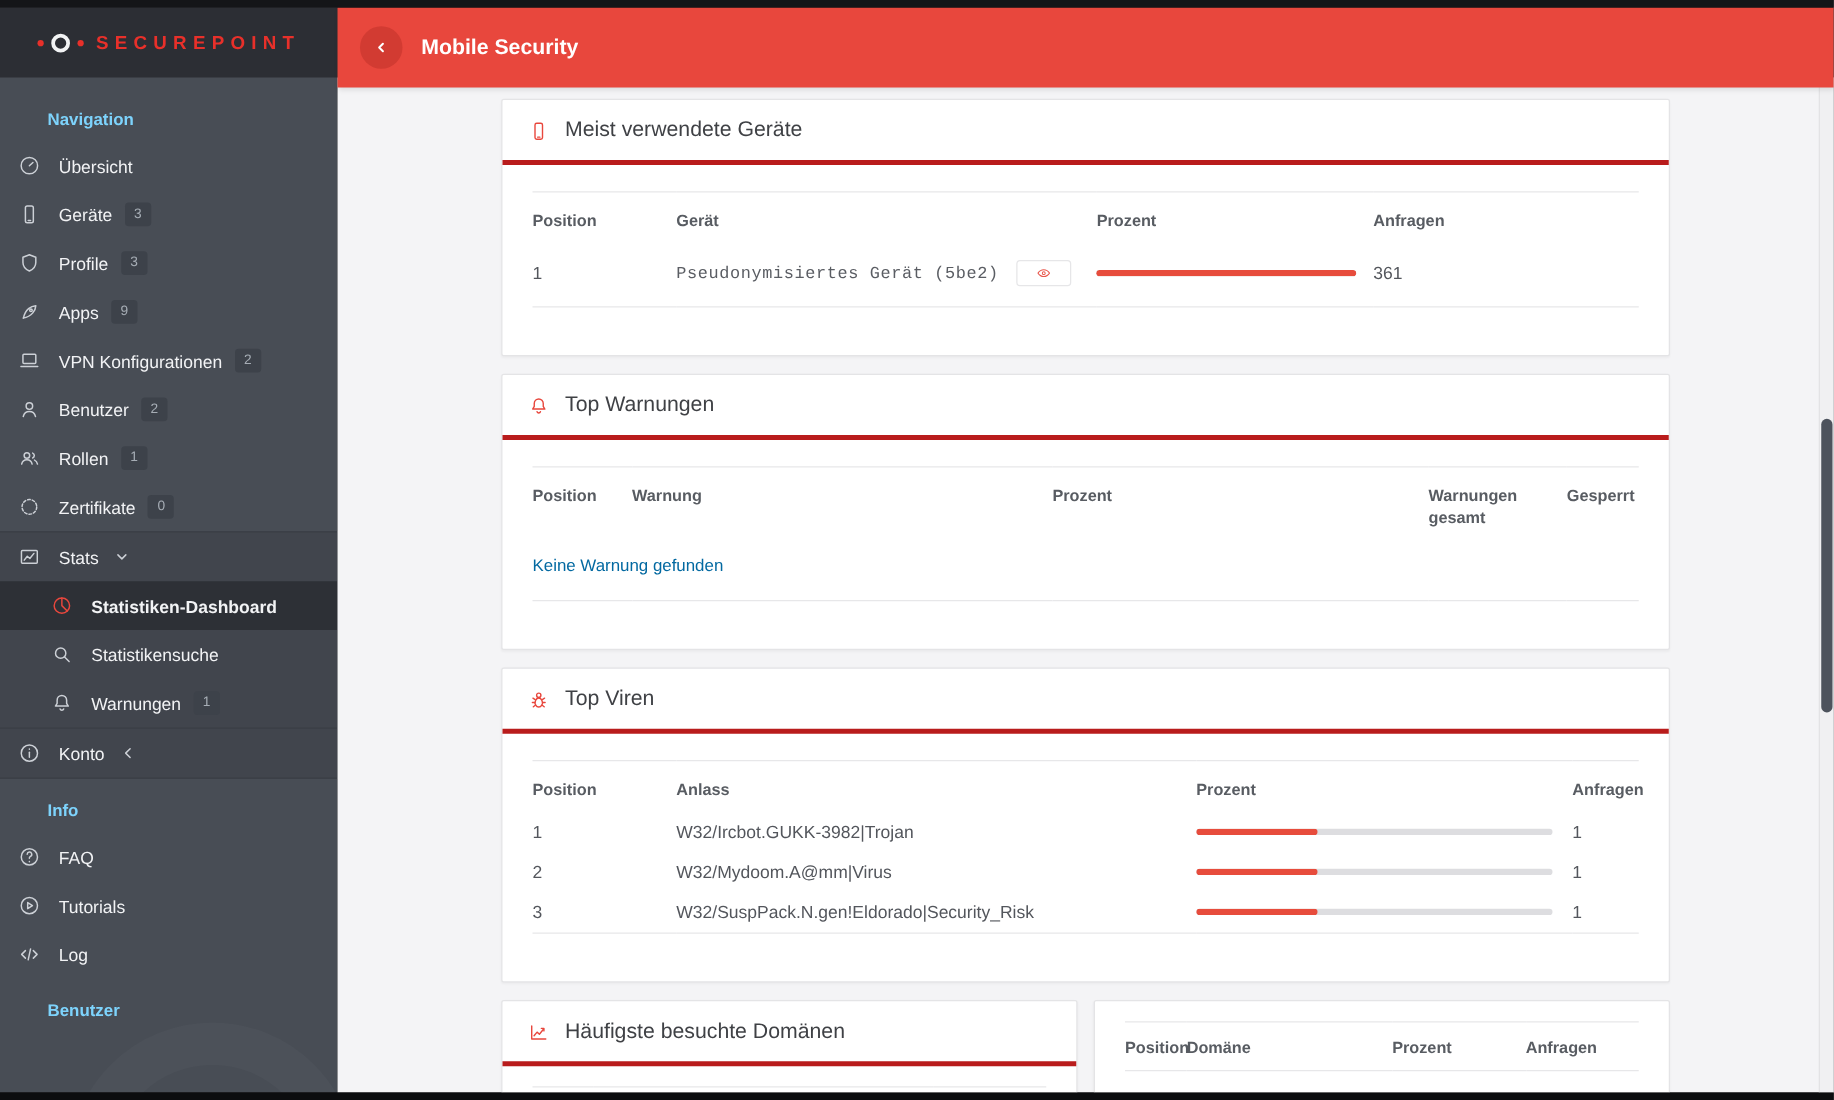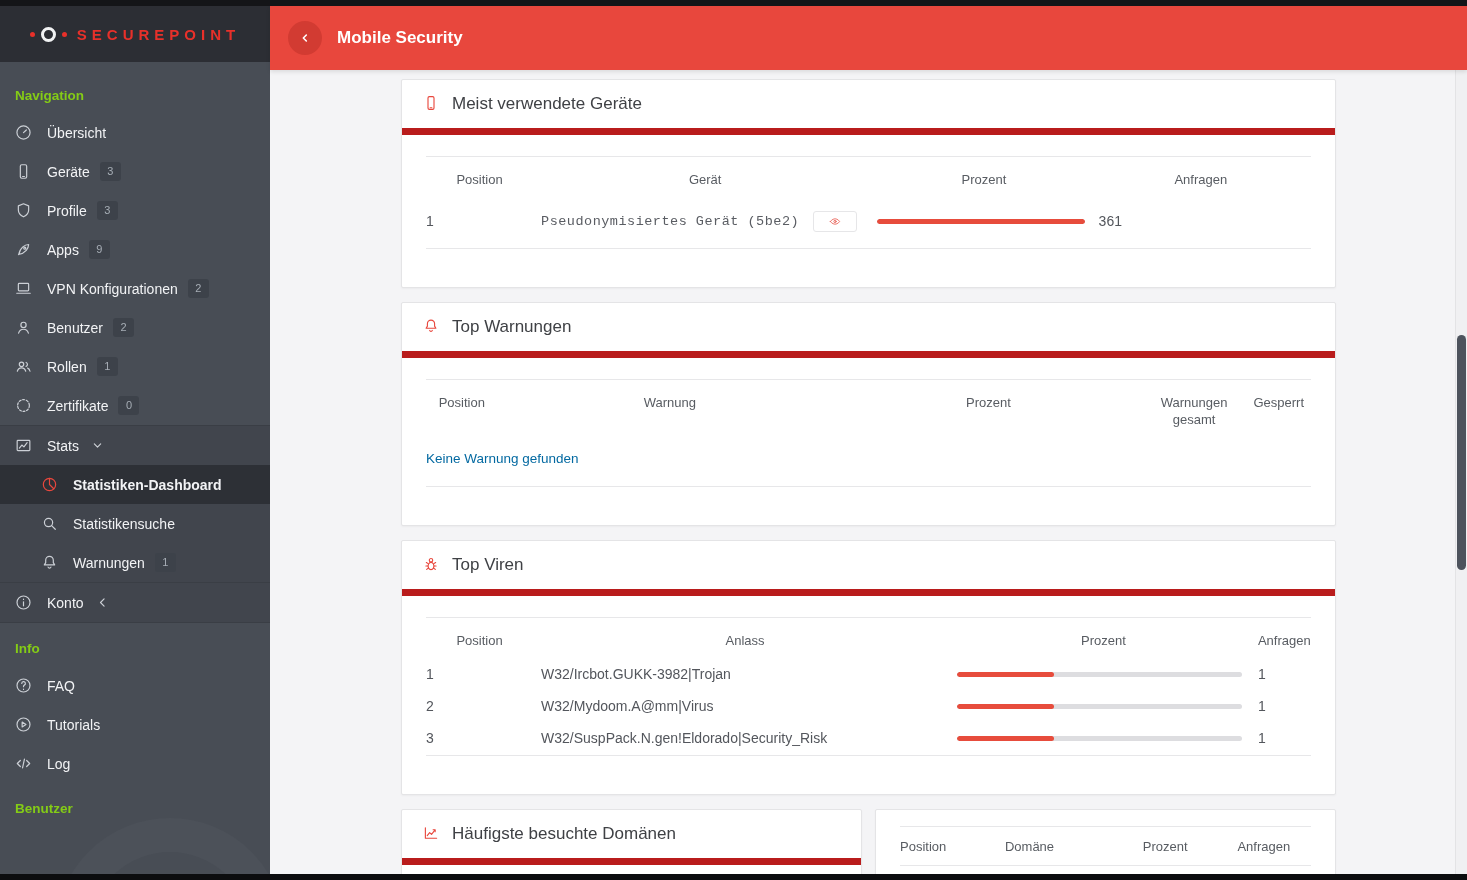--- a/index.html
+++ b/index.html
@@ -12,21 +12,21 @@
 
   
   .sidebar { position:absolute; left:0; top:6px; width:270px; height:868px; background:#484d55; overflow:hidden; }
   .logo-bar { height:56px; background:#2c2e34; display:flex; align-items:center; justify-content:center; }
   .logo { display:flex; align-items:center; gap:6px; }
   .logo .dot { width:5px; height:5px; border-radius:50%; background:#e8302a; }
   .logo .ring { width:15px; height:15px; border-radius:50%; border:3.5px solid #f2f3f4; }
   .logo .brand { color:#e8302a; font-weight:bold; font-size:15px; letter-spacing:5px; margin-left:4px; }
 
   .nav { padding-top:8px; }
-  .nav-section-label { color:#84cc16; font-weight:bold; font-size:13.5px; padding:18px 31px 10px 15px; }
+  .nav-section-label { color:#7dd3fc; font-weight:bold; font-size:13.5px; padding:18px 31px 10px 15px;margin-left:23px; }
   .nav-item { display:flex; align-items:center; height:39px; padding:0 14px; color:#f2f3f5; font-size:14px; cursor:pointer; }
   .nav-item .ic { width:19px; height:19px; stroke:#ccd0d6; flex:0 0 19px; margin-right:14px; }
   .nav-item .lbl { line-height:1; }
   .nav-item.sub { padding-left:40px; }
   .nav-item.active { background:#2d3036; font-weight:bold; }
   .nav-item.active .ic { stroke:#e8473d; }
   .badge { margin-left:10px; background:#3d424a; color:#a6adb5; font-size:11px; line-height:1; padding:4px 7px; border-radius:3px; min-width:21px; text-align:center; }
   .chev { width:13px; height:13px; stroke:#b8bdc4; margin-left:9px; }
   .nav-group { background:#41454d; border-top:1px solid #3a3e45; border-bottom:1px solid #3a3e45; }
   .nav-group .hr { height:1px; background:#3a3e45; }
@@ -38,26 +38,26 @@
     display:flex; align-items:center; padding:0 18px; box-shadow:0 2px 4px rgba(0,0,0,0.10); z-index:10; }
   .back-btn { width:34px; height:34px; border-radius:50%; background:#d23b32; border:none; display:flex;
     align-items:center; justify-content:center; cursor:pointer; }
   .back-btn .ic { width:16px; height:16px; stroke:#ffffff; stroke-width:2.4; }
   .topbar-title { color:#ffffff; font-size:17px; font-weight:bold; margin-left:15px; }
 
   
   .content { position:absolute; left:270px; top:62px; width:1197px; height:812px; background:#f4f4f6; overflow:hidden; }
   .cards { width:935px; margin:17px auto 0 auto; }
   .card { background:#ffffff; border:1px solid #e4e4e6; border-radius:2px; box-shadow:0 1px 2px rgba(0,0,0,0.04); margin-bottom:14px; }
-  .card-header { display:flex; align-items:flex-start; padding:14px 20px; border-bottom:7px solid #b91c1c; }
+  .card-header { display:flex; align-items:flex-end; padding:14px 20px; border-bottom:4px solid #b91c1c; }
   .card-header .ic { width:18px; height:18px; stroke:#e8473d; margin-right:12px; flex:0 0 18px; }
   .card-title { font-size:17px; color:#3f4145; }
   .card-body { padding:21px 24px 38px 24px; }
   table { width:100%; border-collapse:collapse; border-top:1px solid #e7e7e9; border-bottom:1px solid #e7e7e9; table-layout:fixed; }
-  th { text-align:center; font-size:13px; color:#585c62; font-weight:normal; padding:14px 8px 10px 0; vertical-align:top; line-height:1.35; }
+  th { text-align:left; font-size:13px; color:#585c62; font-weight:bold; padding:14px 8px 10px 0; vertical-align:top; line-height:1.35; }
   td { font-size:14px; color:#53565c; padding:12px 8px 16px 0; vertical-align:middle; }
   .rows-sm td { padding:7px 8px 9px 0; }
   .empty-cell { color:#0369a1; padding:12px 0 20px 0; font-size:13.5px; }
   .bar-track { height:5px; background:#dddde0; border-radius:3px; overflow:hidden; }
   .bar-fill { height:100%; background:#e74c3c; border-radius:3px; }
   .device-name { font-family:"Liberation Mono","DejaVu Sans Mono",monospace; font-size:13.5px; color:#5a5d63; letter-spacing:0.5px; }
   .eye-btn { margin-left:14px; background:#fff; border:1px solid #e6e6e8; border-radius:3px; padding:3px 13px; cursor:pointer; vertical-align:middle; }
   .eye-btn .ic { width:16px; height:13px; stroke:#e8574c; display:block; }
   .card-row { display:flex; gap:13px; }
   .card-row .card { flex:1 1 0; margin-bottom:0; }

